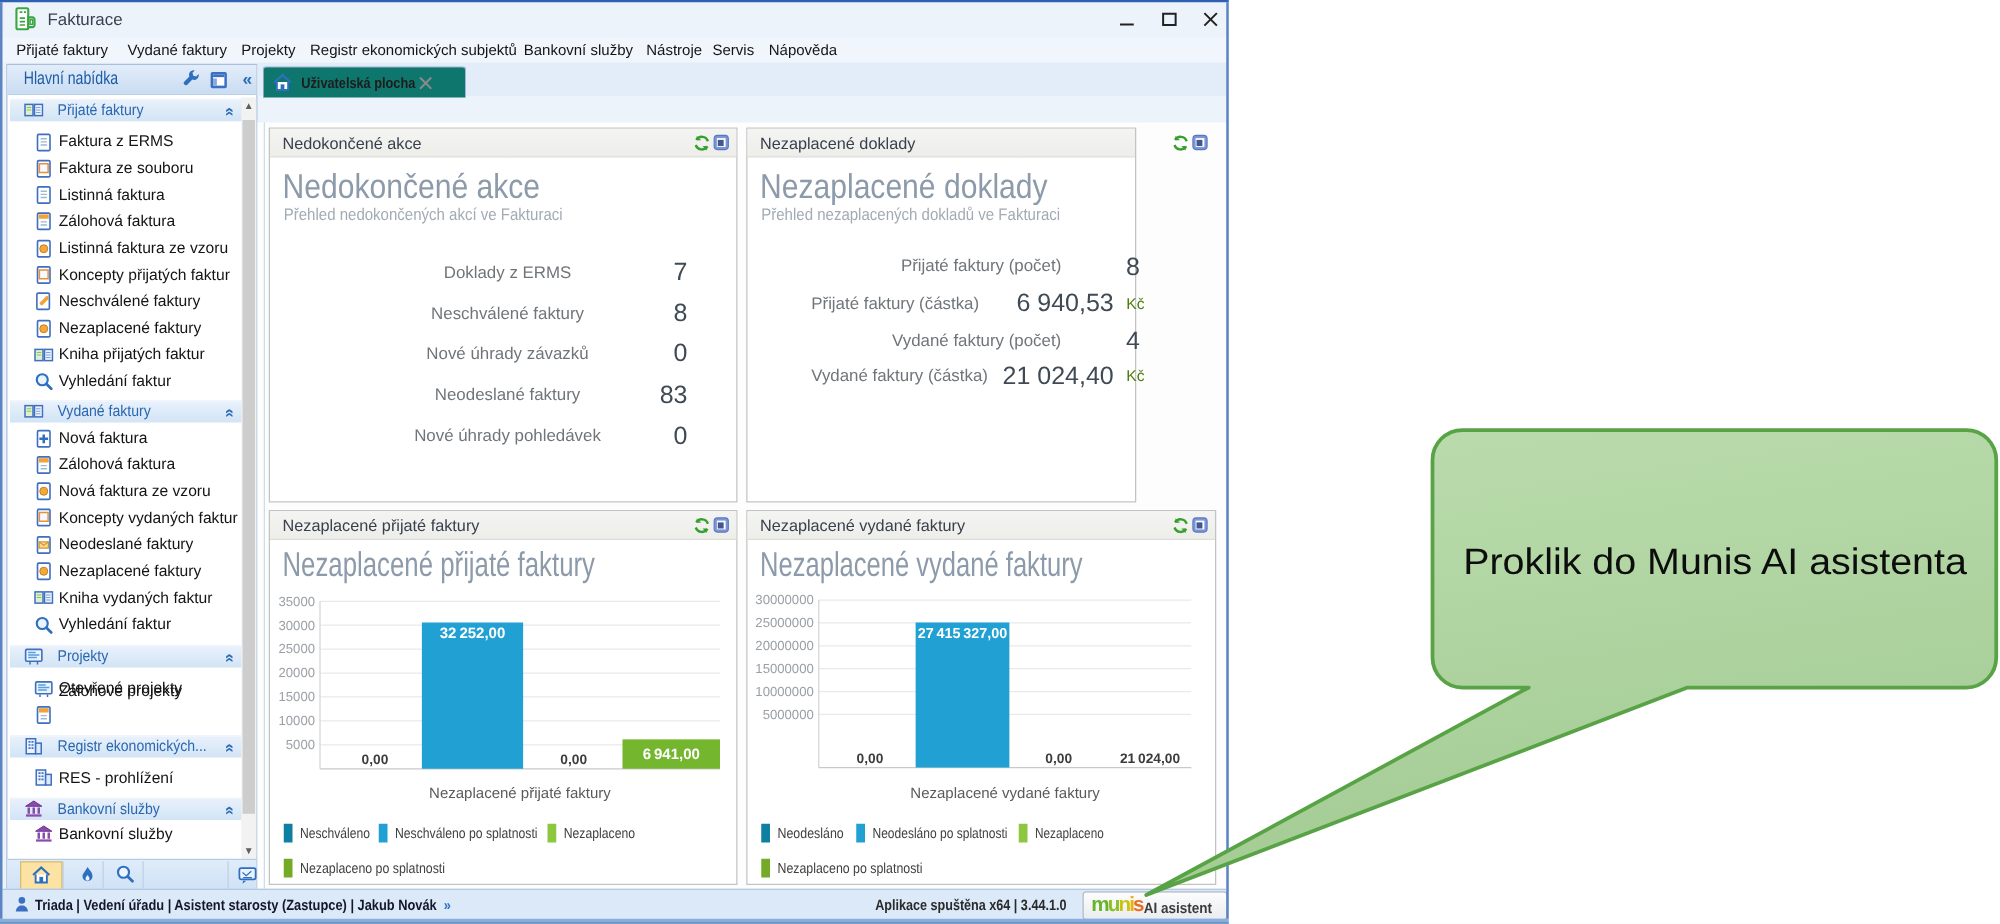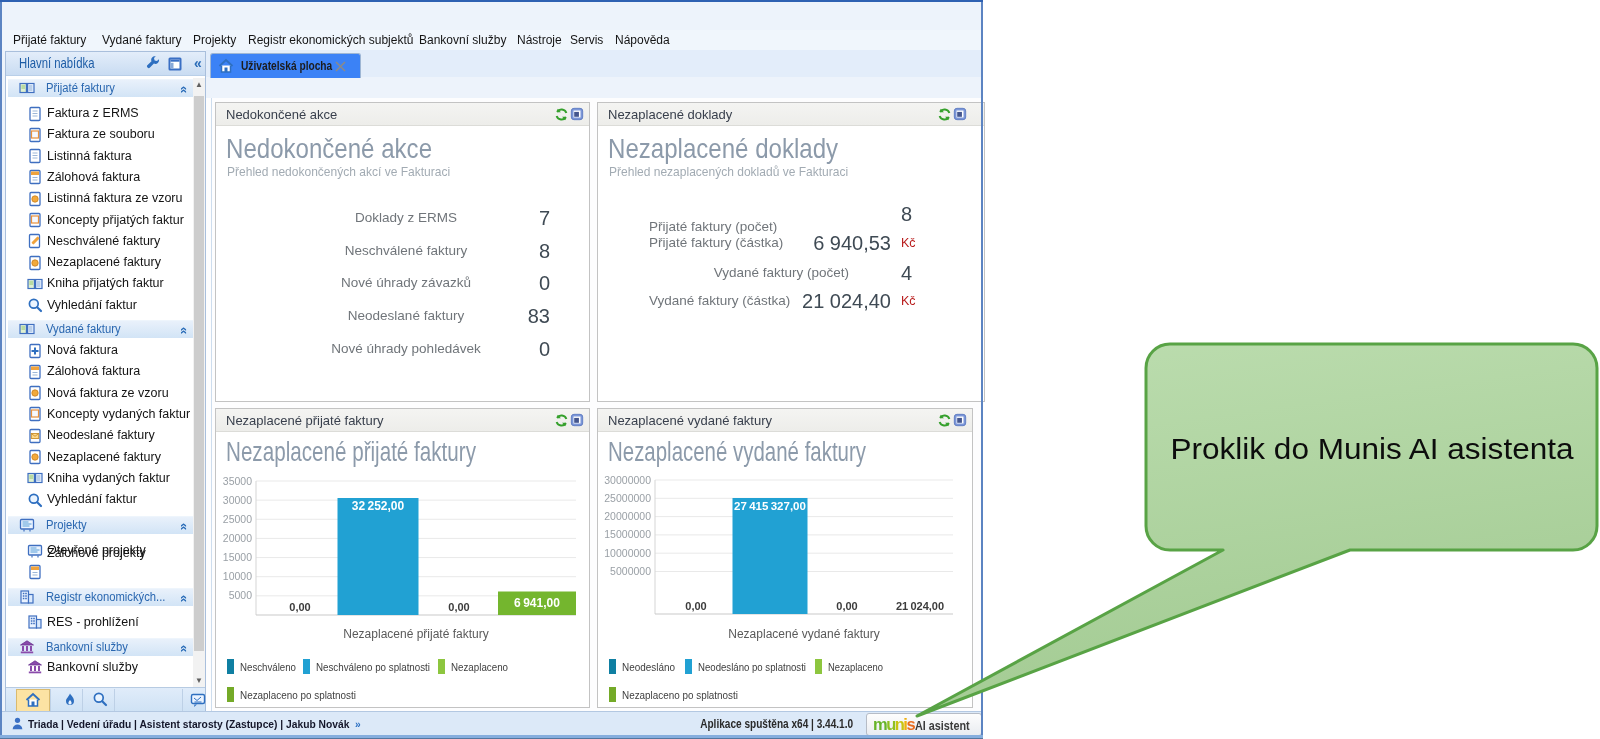--- a/index.html
+++ b/index.html
@@ -26,33 +26,33 @@
 .side-foot{position:absolute;left:0;top:635px;width:199px;height:24px;background:linear-gradient(#e0ecfa,#cfe2f5);border-top:1px solid #b7cbe2;box-sizing:border-box}
 .sbar{position:absolute;left:187px;top:26px;width:12px;height:609px;background:#f2f2f2}
 .sbar .th{position:absolute;left:1px;top:18px;width:10px;height:555px;background:#cdcdcd}
 .arr{position:absolute;left:0;width:12px;font-size:8px;color:#606060;text-align:center}
 .statusbar{position:absolute;left:2px;top:711px;width:979px;height:24px;background:#dce9f8;border-top:1px solid #b3c8e2;box-sizing:border-box}
 .status-l{position:absolute;left:26px;top:5px;font-size:11.8px;font-weight:bold;color:#14162a;white-space:nowrap;transform:scaleX(.87);transform-origin:0 50%}
 .status-r{position:absolute;right:128px;top:5px;font-size:12px;font-weight:bold;color:#2a2a2a;white-space:nowrap;transform:scaleX(.84);transform-origin:100% 50%}
 .aibtn{position:absolute;left:864px;top:1px;width:116px;height:23px;background:linear-gradient(#fdfdfd,#e9ecf1);border:1px solid #b6bcc6;border-radius:3px;box-sizing:border-box}
 .munis{position:absolute;left:6px;top:1px;font-size:16.5px;font-weight:bold;letter-spacing:-1.5px}
 .aitxt{position:absolute;left:48px;top:4.5px;font-size:12px;font-weight:bold;color:#3b3b3b;white-space:nowrap;transform:scaleX(.9);transform-origin:0 50%}
-.tab{position:absolute;left:210px;top:53px;width:151px;height:25px;background:#3b82f6;border:1px solid #9eb6d4;border-bottom:none;border-radius:3px 3px 0 0;box-sizing:border-box;z-index:3}
+.tab{position:absolute;left:210px;top:53px;width:163px;height:25px;background:#0f766e;border:1px solid #9eb6d4;border-bottom:none;border-radius:3px 3px 0 0;box-sizing:border-box;z-index:3}
 .tab .tx{position:absolute;left:30px;top:5px;font-size:12px;font-weight:bold;color:#1c1c1c;white-space:nowrap;transform:scaleX(.85);transform-origin:0 50%}
 .toolbar{position:absolute;left:206px;top:77px;width:775px;height:21px;background:linear-gradient(#fdfeff,#f3f7fc);border-top:1px solid #c2d3e6;border-bottom:1px solid #dfe7f0;box-sizing:border-box;z-index:2}
 .toolbar span{position:absolute;top:3.5px;font-size:11.5px;color:#333;white-space:nowrap}
 .desk{position:absolute;left:206px;top:98px;width:775px;height:613px;background:#fdfdfe}
 .card{position:absolute;background:#fff;border:1px solid #c3c3c3;box-sizing:border-box}
 .chead{position:absolute;left:0;top:0;right:0;height:23px;background:linear-gradient(#f4f4f2,#ededea);border-bottom:1px solid #dcdcd8;box-sizing:border-box}
 .chead .tx{position:absolute;left:10px;top:4px;font-size:13px;color:#39404d}
 .bigt{position:absolute;left:10px;font-size:27.5px;color:#8c9aaa;white-space:nowrap;transform:scaleX(.875);transform-origin:0 50%}
 .subt{position:absolute;left:11px;font-size:13.5px;color:#a2abb3;white-space:nowrap;transform:scaleX(.89);transform-origin:0 50%}
 .r-lab{position:absolute;font-size:13.5px;color:#70757a;text-align:center;white-space:nowrap}
 .r-val{position:absolute;font-size:20px;color:#3f4a54;text-align:right;white-space:nowrap}
-.kc{position:absolute;font-size:12.5px;color:#b91c1c}
+.kc{position:absolute;font-size:12.5px;color:#4d7c0f}
 </style>
 </head>
 <body>
 <svg class="abs" style="left:0;top:0;z-index:10" width="1600" height="739">
 <defs>
       <linearGradient id="cg" x1="0" y1="0" x2="0.25" y2="1">
 <stop offset="0" stop-color="#bcddaf"></stop>
         <stop offset="1" stop-color="#a3cb93"></stop>
       </linearGradient>
     </defs>
@@ -166,20 +166,35 @@
         <path d="M9 1.5V5h3.5" fill="none" stroke="#2e6fc0" stroke-width="1.2"></path>
         <rect x="8.2" y="6.2" width="3.4" height="7.5" rx=".6" transform="rotate(45 10 10)" fill="#f0a33c" stroke="#c77f1d" stroke-width=".7"></rect>
       </symbol>
 <symbol id="gp" viewBox="0 0 16 16">
         <path d="M6 1.5h4v4.5H14.5v4H10V14.5H6V10H1.5V6H6z" fill="#2f9e2f" stroke="#1f7a1f" stroke-width=".8"></path>
       </symbol>
 </defs>
 </svg>
 <div class="win">
 <div class="wtop"></div>
+<div class="titlebar">
+ <svg class="abs" style="left:8px;top:3px" width="21" height="21">
+        <use href="#alogo"></use>
+      </svg>
+ <div class="title-txt">Fakturace</div>
+ <svg class="abs" style="left:893px;top:0" width="14" height="27">
+        <path d="M1 17.5h11" stroke="#222" stroke-width="1.6"></path>
+      </svg>
+ <svg class="abs" style="left:927px;top:0" width="14" height="27">
+        <rect x="1.5" y="9" width="10" height="9" fill="none" stroke="#222" stroke-width="1.6"></rect>
+      </svg>
+ <svg class="abs" style="left:960px;top:0" width="14" height="27">
+        <path d="M1.5 8.5l10 10M11.5 8.5l-10 10" stroke="#222" stroke-width="1.6"></path>
+      </svg>
+</div>
 <div class="menubar">
  <span style="left:11px">Přijaté faktury</span>
  <span style="left:100px">Vydané faktury</span>
  <span style="left:191px">Projekty</span>
  <span style="left:246px">Registr ekonomických subjektů</span>
  <span style="left:417px">Bankovní služby</span>
  <span style="left:515px">Nástroje</span>
  <span style="left:568px">Servis</span>
  <span style="left:613px">Nápověda</span>
 </div>
@@ -371,33 +386,33 @@
         <div class="r-val" style="top:104px;left:234px;width:100px">7</div>
         <div class="r-lab" style="top:140px;left:90px;width:200px">Neschválené faktury</div>
         <div class="r-val" style="top:137px;left:234px;width:100px">8</div>
         <div class="r-lab" style="top:172px;left:90px;width:200px">Nové úhrady závazků</div>
         <div class="r-val" style="top:169px;left:234px;width:100px">0</div>
         <div class="r-lab" style="top:205px;left:90px;width:200px">Neodeslané faktury</div>
         <div class="r-val" style="top:202px;left:234px;width:100px">83</div>
         <div class="r-lab" style="top:238px;left:90px;width:200px">Nové úhrady pohledávek</div>
         <div class="r-val" style="top:235px;left:234px;width:100px">0</div>
 </div>
-<div class="card" style="left:391px;top:4px;width:388px;height:300px">
+<div class="card" style="left:391px;top:4px;width:312px;height:300px">
 <div class="chead">
           <span class="tx">Nezaplacené doklady</span>
 <svg class="abs" style="left:339px;top:3.5px" width="15" height="15">
             <use href="#ref"></use>
           </svg>
 <svg class="abs" style="left:355px;top:4px" width="14" height="14">
             <use href="#wic"></use>
           </svg>
         </div>
 <div class="bigt" style="top:30px">Nezaplacené doklady</div>
 <div class="subt" style="top:61px">Přehled nezaplacených dokladů ve Fakturaci</div>
-<div class="r-lab" style="top:116px;left:51px;width:200px;text-align:left">Přijaté faktury (počet)</div>
+<div class="r-lab" style="top:102px;left:51px;width:200px;text-align:right">Přijaté faktury (počet)</div>
         <div class="r-val" style="top:100px;left:194px;width:120px">8</div>
         <div class="r-lab" style="top:132px;left:51px;width:200px;text-align:left">Přijaté faktury (částka)</div>
         <div class="r-val" style="top:129px;left:173px;width:120px">6&nbsp;940,53</div>
         <div class="kc" style="top:133px;left:303px">Kč</div>
         <div class="r-lab" style="top:162px;left:51px;width:200px;text-align:right">Vydané faktury (počet)</div>
         <div class="r-val" style="top:159px;left:194px;width:120px">4</div>
         <div class="r-lab" style="top:190px;left:51px;width:200px;text-align:left">Vydané faktury (částka)</div>
         <div class="r-val" style="top:187px;left:173px;width:120px">21&nbsp;024,40</div>
         <div class="kc" style="top:191px;left:303px">Kč</div>
 </div>

